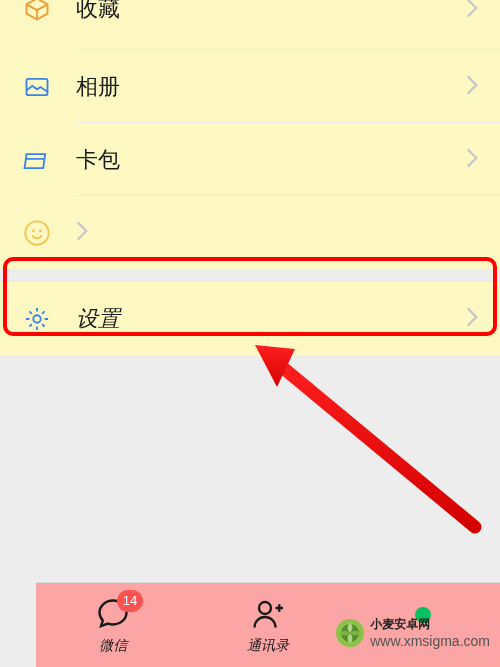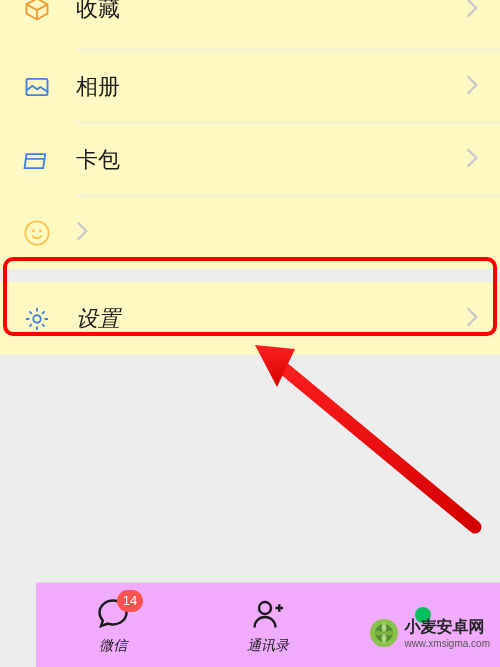--- a/index.html
+++ b/index.html
@@ -72,21 +72,21 @@
   height: 210px;
   pointer-events: none;
   z-index: 10;
 }
 .bottom-bar {
   position: absolute;
   bottom: 0;
   left: 0;
   right: 0;
   height: 85px;
-  background: #f0abfc;
+  background: #fca5a5;
   border-top: 1px solid #dcdcdc;
   display: flex;
   justify-content: space-around;
   align-items: center;
   margin-left: 36px;
 }
 .tab-item {
   display: flex;
   flex-direction: column;
   align-items: center;
@@ -153,26 +153,26 @@
 .watermark-logo {
   width: 30px;
   height: 30px;
   position: relative;
 }
 .watermark-text {
   display: flex;
   flex-direction: column;
 }
 .watermark-text .cn {
-  font-size: 16px;
+  font-size: 12px;
   font-weight: 700;
   color: #222;
 }
 .watermark-text .url {
-  font-size: 10px;
+  font-size: 14px;
   color: #555;
 }
 </style>
 </head>
 <body>
 
 <div class="menu-group first">
 
   <div class="menu-item short">
     <div class="icon-slot">

